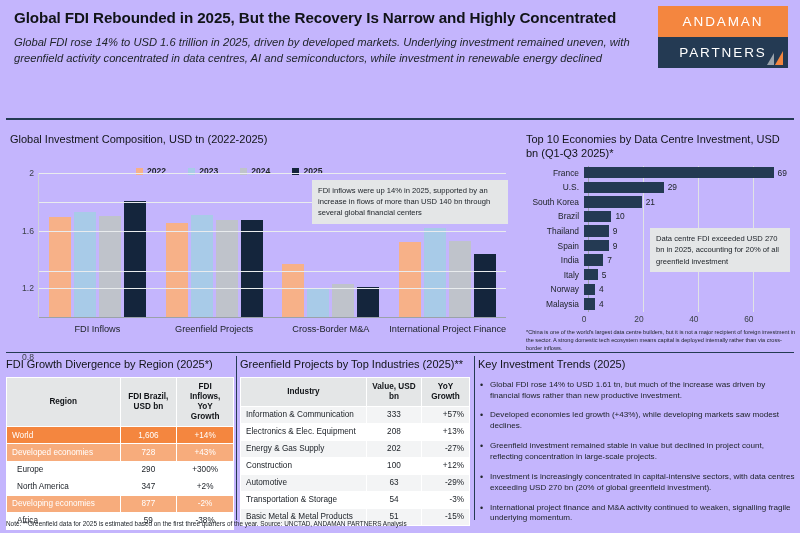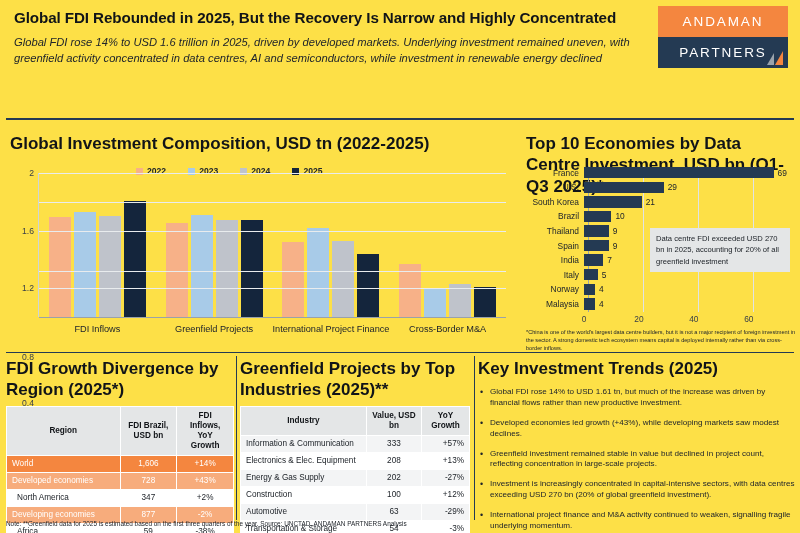--- a/index.html
+++ b/index.html
@@ -2,21 +2,21 @@
 <html><head>
 <meta charset="utf-8">
 <style>
   * { box-sizing: border-box; margin: 0; padding: 0; }
   html, body {
     width: 800px; height: 533px;
     font-family: "Liberation Sans", sans-serif;
     background: #ffffff;
     overflow: hidden;
   }
-  .page { position: relative; width: 800px; height: 533px; background:#fde047; }
+  .page { position: relative; width: 800px; height: 533px; background:#c4b5fd; }
 
   
   .header { position:absolute; left:0; top:0; width:800px; height:118px; }
   .hdr-text { position:absolute; left:14px; top:8px; width:620px; }
   .hdr-title {
     font-size: 15.2px; font-weight: bold; color:#111418; line-height:1.26;
     letter-spacing:-0.1px;
   }
   .hdr-sub {
     margin-top:8px; font-size:11.2px; font-style:italic; color:#20252b;
@@ -38,21 +38,21 @@
   }
   .logo-mark {
     position:absolute; right:5px; bottom:3px; width:16px; height:16px;
   }
   .hdr-rule {
     position:absolute; left:6px; top:118px; width:788px; height:1.6px; background:#243A53;
   }
 
   
   .panel-title {
-    font-size:17px; font-weight:bold; color:#111418; line-height:1.25;
+    font-size:11px; font-weight:normal; color:#111418; line-height:1.25;
   }
 
   
   .chart1 { position:absolute; left:6px; top:133px; width:508px; height:215px; }
   .c1-title { position:absolute; left:4px; top:0px; }
   .c1-legend {
     position:absolute; left:130px; top:31px; width:240px; height:14px;
     display:flex; gap:22px; align-items:center;
   }
   .lg { display:flex; align-items:center; gap:4px; font-size:8.6px; color:#20252b; font-weight:bold;}
@@ -202,53 +202,54 @@
             <div class="xlabel">FDI Inflows</div>
           </div>
           <div class="grp">
             <div class="bar" title="2022 Greenfield Projects: 1.31" style="background: rgb(247, 177, 136); height: 94.32px;"></div>
             <div class="bar" title="2023 Greenfield Projects: 1.41" style="background: rgb(168, 203, 232); height: 101.52px;"></div>
             <div class="bar" title="2024 Greenfield Projects: 1.35" style="background: rgb(191, 195, 203); height: 97.2px;"></div>
             <div class="bar" title="2025 Greenfield Projects: 1.35" style="background: rgb(20, 37, 60); height: 97.2px;"></div>
             <div class="xlabel">Greenfield Projects</div>
           </div>
           <div class="grp">
+            <div class="bar" title="2022 Cross-Border M&amp;A: 0.73" style="background: rgb(247, 177, 136); height: 52.56px;"></div>
+            <div class="bar" title="2023 Cross-Border M&amp;A: 0.4" style="background: rgb(168, 203, 232); height: 28.8px;"></div>
+            <div class="bar" title="2024 Cross-Border M&amp;A: 0.46" style="background: rgb(191, 195, 203); height: 33.12px;"></div>
+            <div class="bar" title="2025 Cross-Border M&amp;A: 0.41" style="background: rgb(20, 37, 60); height: 29.52px;"></div>
+            <div class="xlabel">Cross-Border M&amp;A</div>
+          </div>
+          <div class="grp">
             <div class="bar" title="2022 International Project Finance: 1.04" style="background: rgb(247, 177, 136); height: 74.88px;"></div>
             <div class="bar" title="2023 International Project Finance: 1.23" style="background: rgb(168, 203, 232); height: 88.56px;"></div>
             <div class="bar" title="2024 International Project Finance: 1.05" style="background: rgb(191, 195, 203); height: 75.6px;"></div>
             <div class="bar" title="2025 International Project Finance: 0.88" style="background: rgb(20, 37, 60); height: 63.36px;"></div>
             <div class="xlabel">International Project Finance</div>
           </div>
-          <div class="grp">
-            <div class="bar" title="2022 Cross-Border M&amp;A: 0.73" style="background: rgb(247, 177, 136); height: 52.56px;"></div>
-            <div class="bar" title="2023 Cross-Border M&amp;A: 0.4" style="background: rgb(168, 203, 232); height: 28.8px;"></div>
-            <div class="bar" title="2024 Cross-Border M&amp;A: 0.46" style="background: rgb(191, 195, 203); height: 33.12px;"></div>
-            <div class="bar" title="2025 Cross-Border M&amp;A: 0.41" style="background: rgb(20, 37, 60); height: 29.52px;"></div>
-            <div class="xlabel">Cross-Border M&amp;A</div>
-          </div>
         </div>
     <div class="axisline" style="top: 144px;">
           <div class="ytick" style="top: 144px;">0</div>
         </div>
         <div class="gridline" style="top: 115.2px;">
           <div class="ytick" style="top: 115.2px;">0.4</div>
         </div>
         <div class="gridline" style="top: 98px;">
           <div class="ytick" style="top: 86.4px;">0.8</div>
         </div>
         <div class="gridline" style="top: 57.6px;">
           <div class="ytick" style="top: 57.6px;">1.2</div>
         </div>
         <div class="gridline" style="top: 28.8px;">
           <div class="ytick" style="top: 28.8px;">1.6</div>
         </div>
         <div class="gridline" style="top: 0px;">
           <div class="ytick" style="top: 0px;">2</div>
         </div>
       </div>
+    <div class="callout1">FDI inflows were up 14% in 2025, supported by an increase in flows of more than USD 140 bn through several global financial centers</div>
   </div>
 
   <div class="chart2">
     <div class="panel-title c2-title">Top 10 Economies by Data Centre Investment, USD bn (Q1-Q3 2025)*</div>
     <div class="c2-plot" id="c2plot">
         <div class="c2-vgrid" style="left: 62px; height: 146px; background: rgb(154, 162, 169);"></div>
         <div class="c2-vgrid" style="left: 116.933px; height: 146px; background: rgb(224, 227, 229);"></div>
         <div class="c2-vgrid" style="left: 171.867px; height: 146px; background: rgb(224, 227, 229);"></div>
         <div class="c2-vgrid" style="left: 226.8px; height: 146px; background: rgb(224, 227, 229);"></div>
         <div class="hrow">
@@ -356,20 +357,25 @@
             <td class="" style="padding-left: 5px;">World</td>
             <td class="num">1,606</td>
             <td class="num">+14%</td>
           </tr>
           <tr class="row-hl2">
             <td class="" style="padding-left: 5px;">Developed economies</td>
             <td class="num">728</td>
             <td class="num">+43%</td>
           </tr>
           <tr>
+            <td class=" alt" style="padding-left: 10px;">Europe</td>
+            <td class="num alt">290</td>
+            <td class="num alt">+300%</td>
+          </tr>
+          <tr>
             <td class=" alt" style="padding-left: 10px;">North America</td>
             <td class="num alt">347</td>
             <td class="num alt">+2%</td>
           </tr>
           <tr class="row-hl2">
             <td class="" style="padding-left: 5px;">Developing economies</td>
             <td class="num">877</td>
             <td class="num">-2%</td>
           </tr>
           <tr>

